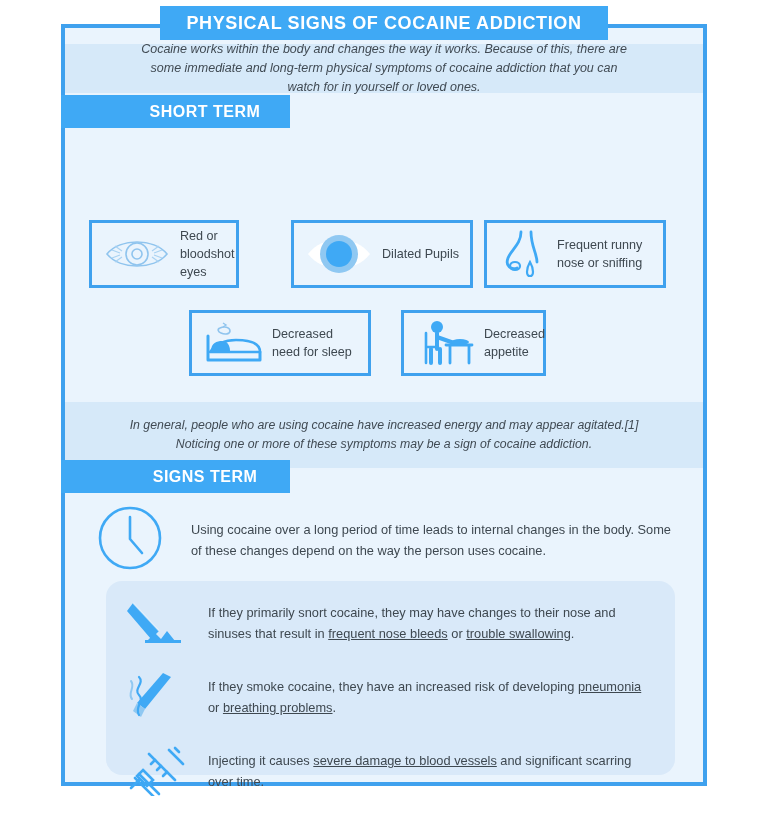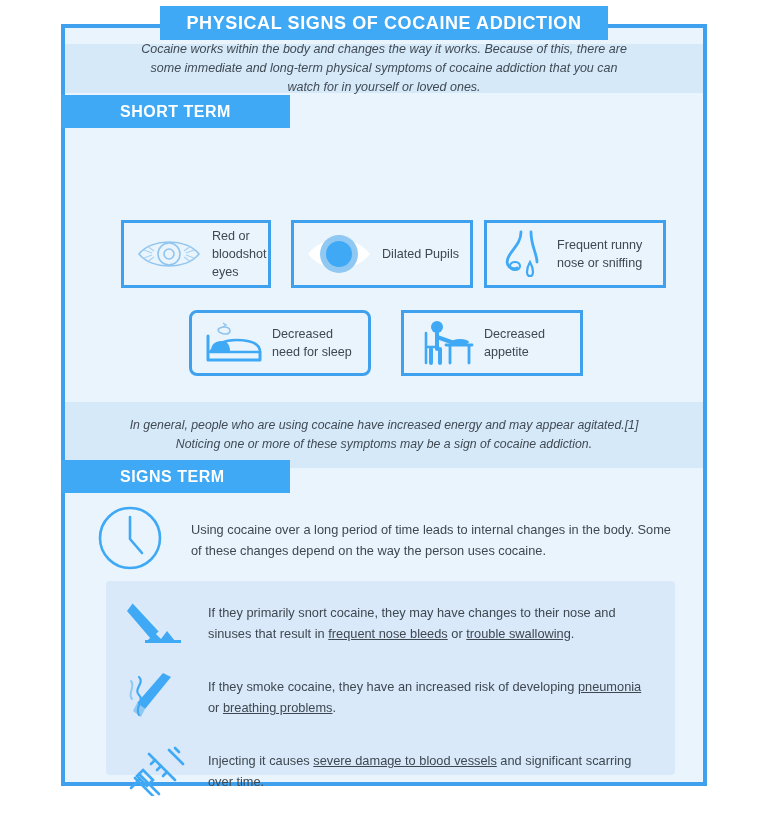--- a/index.html
+++ b/index.html
@@ -79,20 +79,21 @@
 
   
   .section-bar {
     position: absolute;
     left: 61px;
     height: 33px;
     background: #3FA9F5;
     display: flex;
     align-items: center;
     z-index: 4;
+    justify-content: center;
   }
   .section-bar span {
     color: #ffffff;
     font-size: 16px;
     font-weight: bold;
     letter-spacing: 0.5px;
     padding-left: 59px;
   }
   #bar-short { top: 95px; width: 229px; }
   #bar-long  { top: 460px; width: 229px; }
@@ -138,25 +139,25 @@
     line-height: 18px;
     color: #3E4850;
   }
   .card .card-icon {
     flex: 0 0 auto;
     display: flex;
     align-items: center;
     justify-content: center;
   }
 
-  #card-eyes      { left: 24px;  top: 92px;  width: 150px; height: 68px; margin-left: 32px; }
+  #card-eyes      { left: 24px;  top: 92px;  width: 150px; height: 68px; }
   #card-pupils    { left: 226px; top: 92px;  width: 182px; height: 68px; }
   #card-nose      { left: 419px; top: 92px;  width: 182px; height: 68px; }
-  #card-sleep     { left: 124px; top: 182px; width: 182px; height: 66px; border-radius: 8px; }
-  #card-appetite  { left: 336px; top: 182px; width: 182px; height: 66px; }
+  #card-sleep     { left: 124px; top: 182px; width: 182px; height: 66px; }
+  #card-appetite  { left: 336px; top: 182px; width: 145px; height: 66px; }
 
   
   .short-note {
     position: absolute;
     left: 65px;
     top: 402px;
     width: 638px;
     height: 66px;
     background: #D6E9F9;
     display: flex;
@@ -198,21 +199,21 @@
     color: #3E4850;
   }
 
   .long-card {
     position: absolute;
     left: 41px;
     top: 88px;
     width: 569px;
     height: 194px;
     background: #D9E9F9;
-    border-radius: 4px;
+    border-radius: 16px;
     padding: 8px 0 0 0;
     box-sizing: border-box;
   }
   .long-item {
     display: flex;
     align-items: flex-start;
     gap: 12px;
     padding: 9px 22px 9px 14px;
     min-height: 56px;
   }

